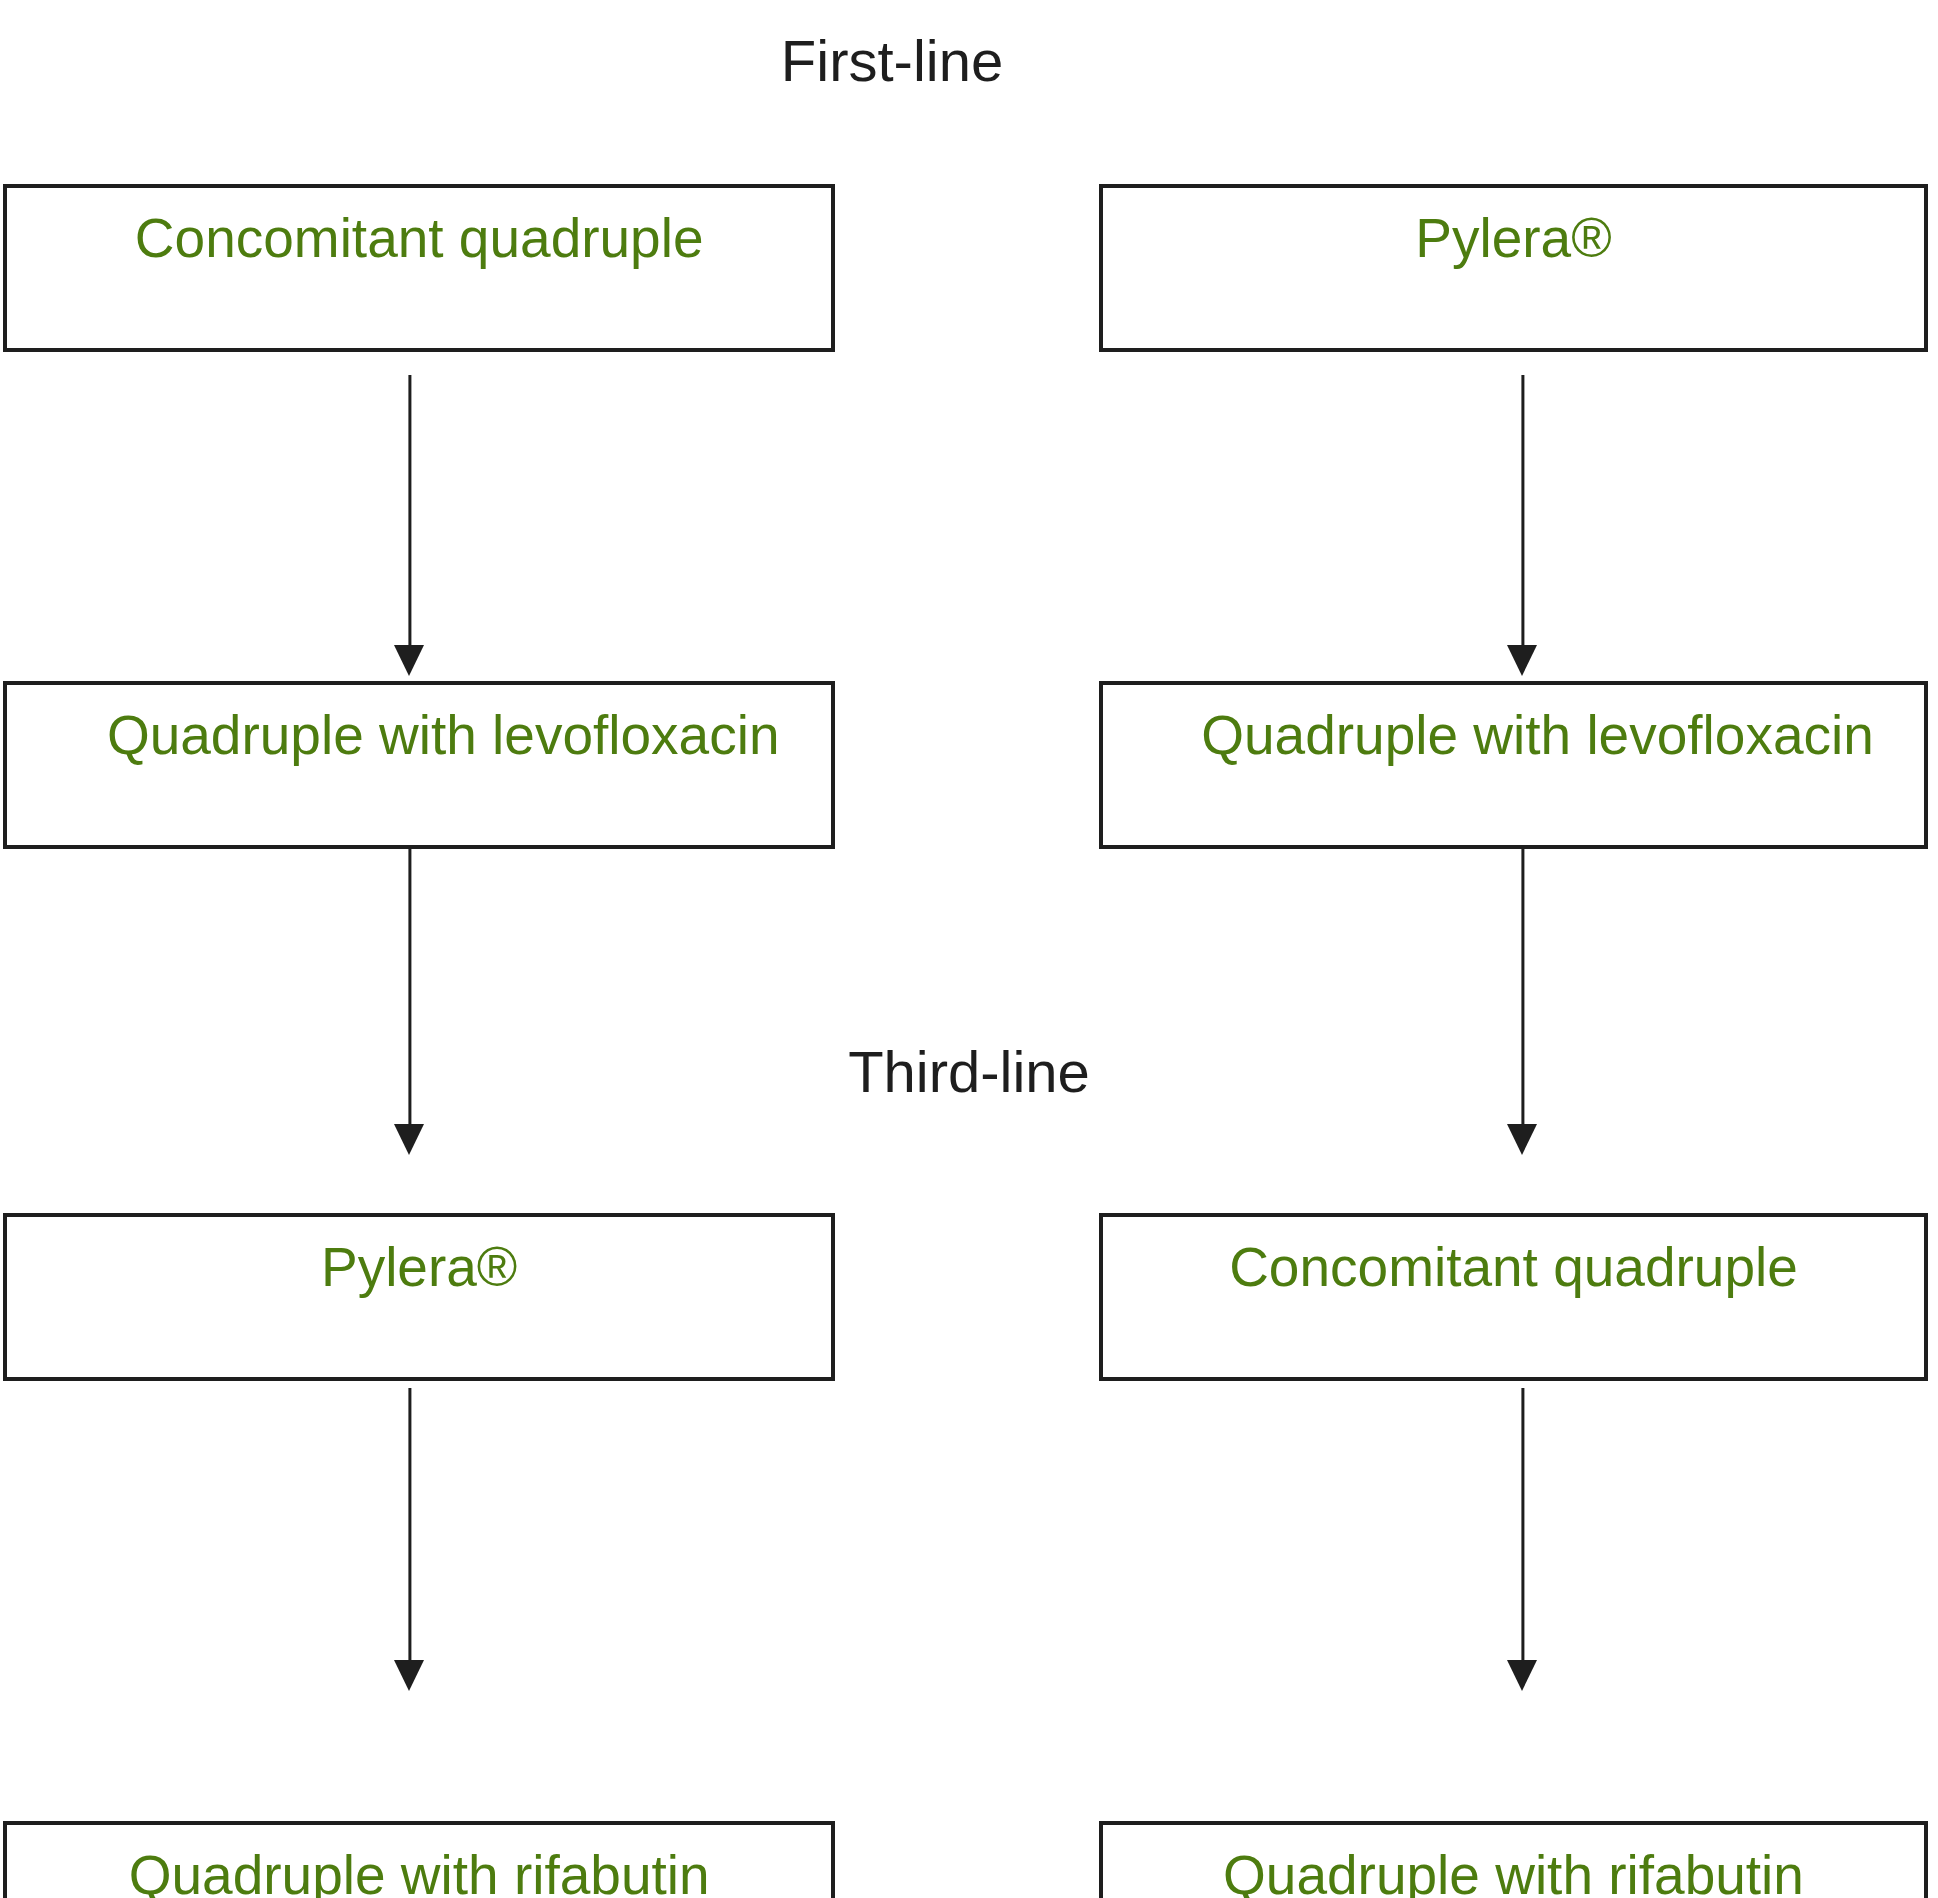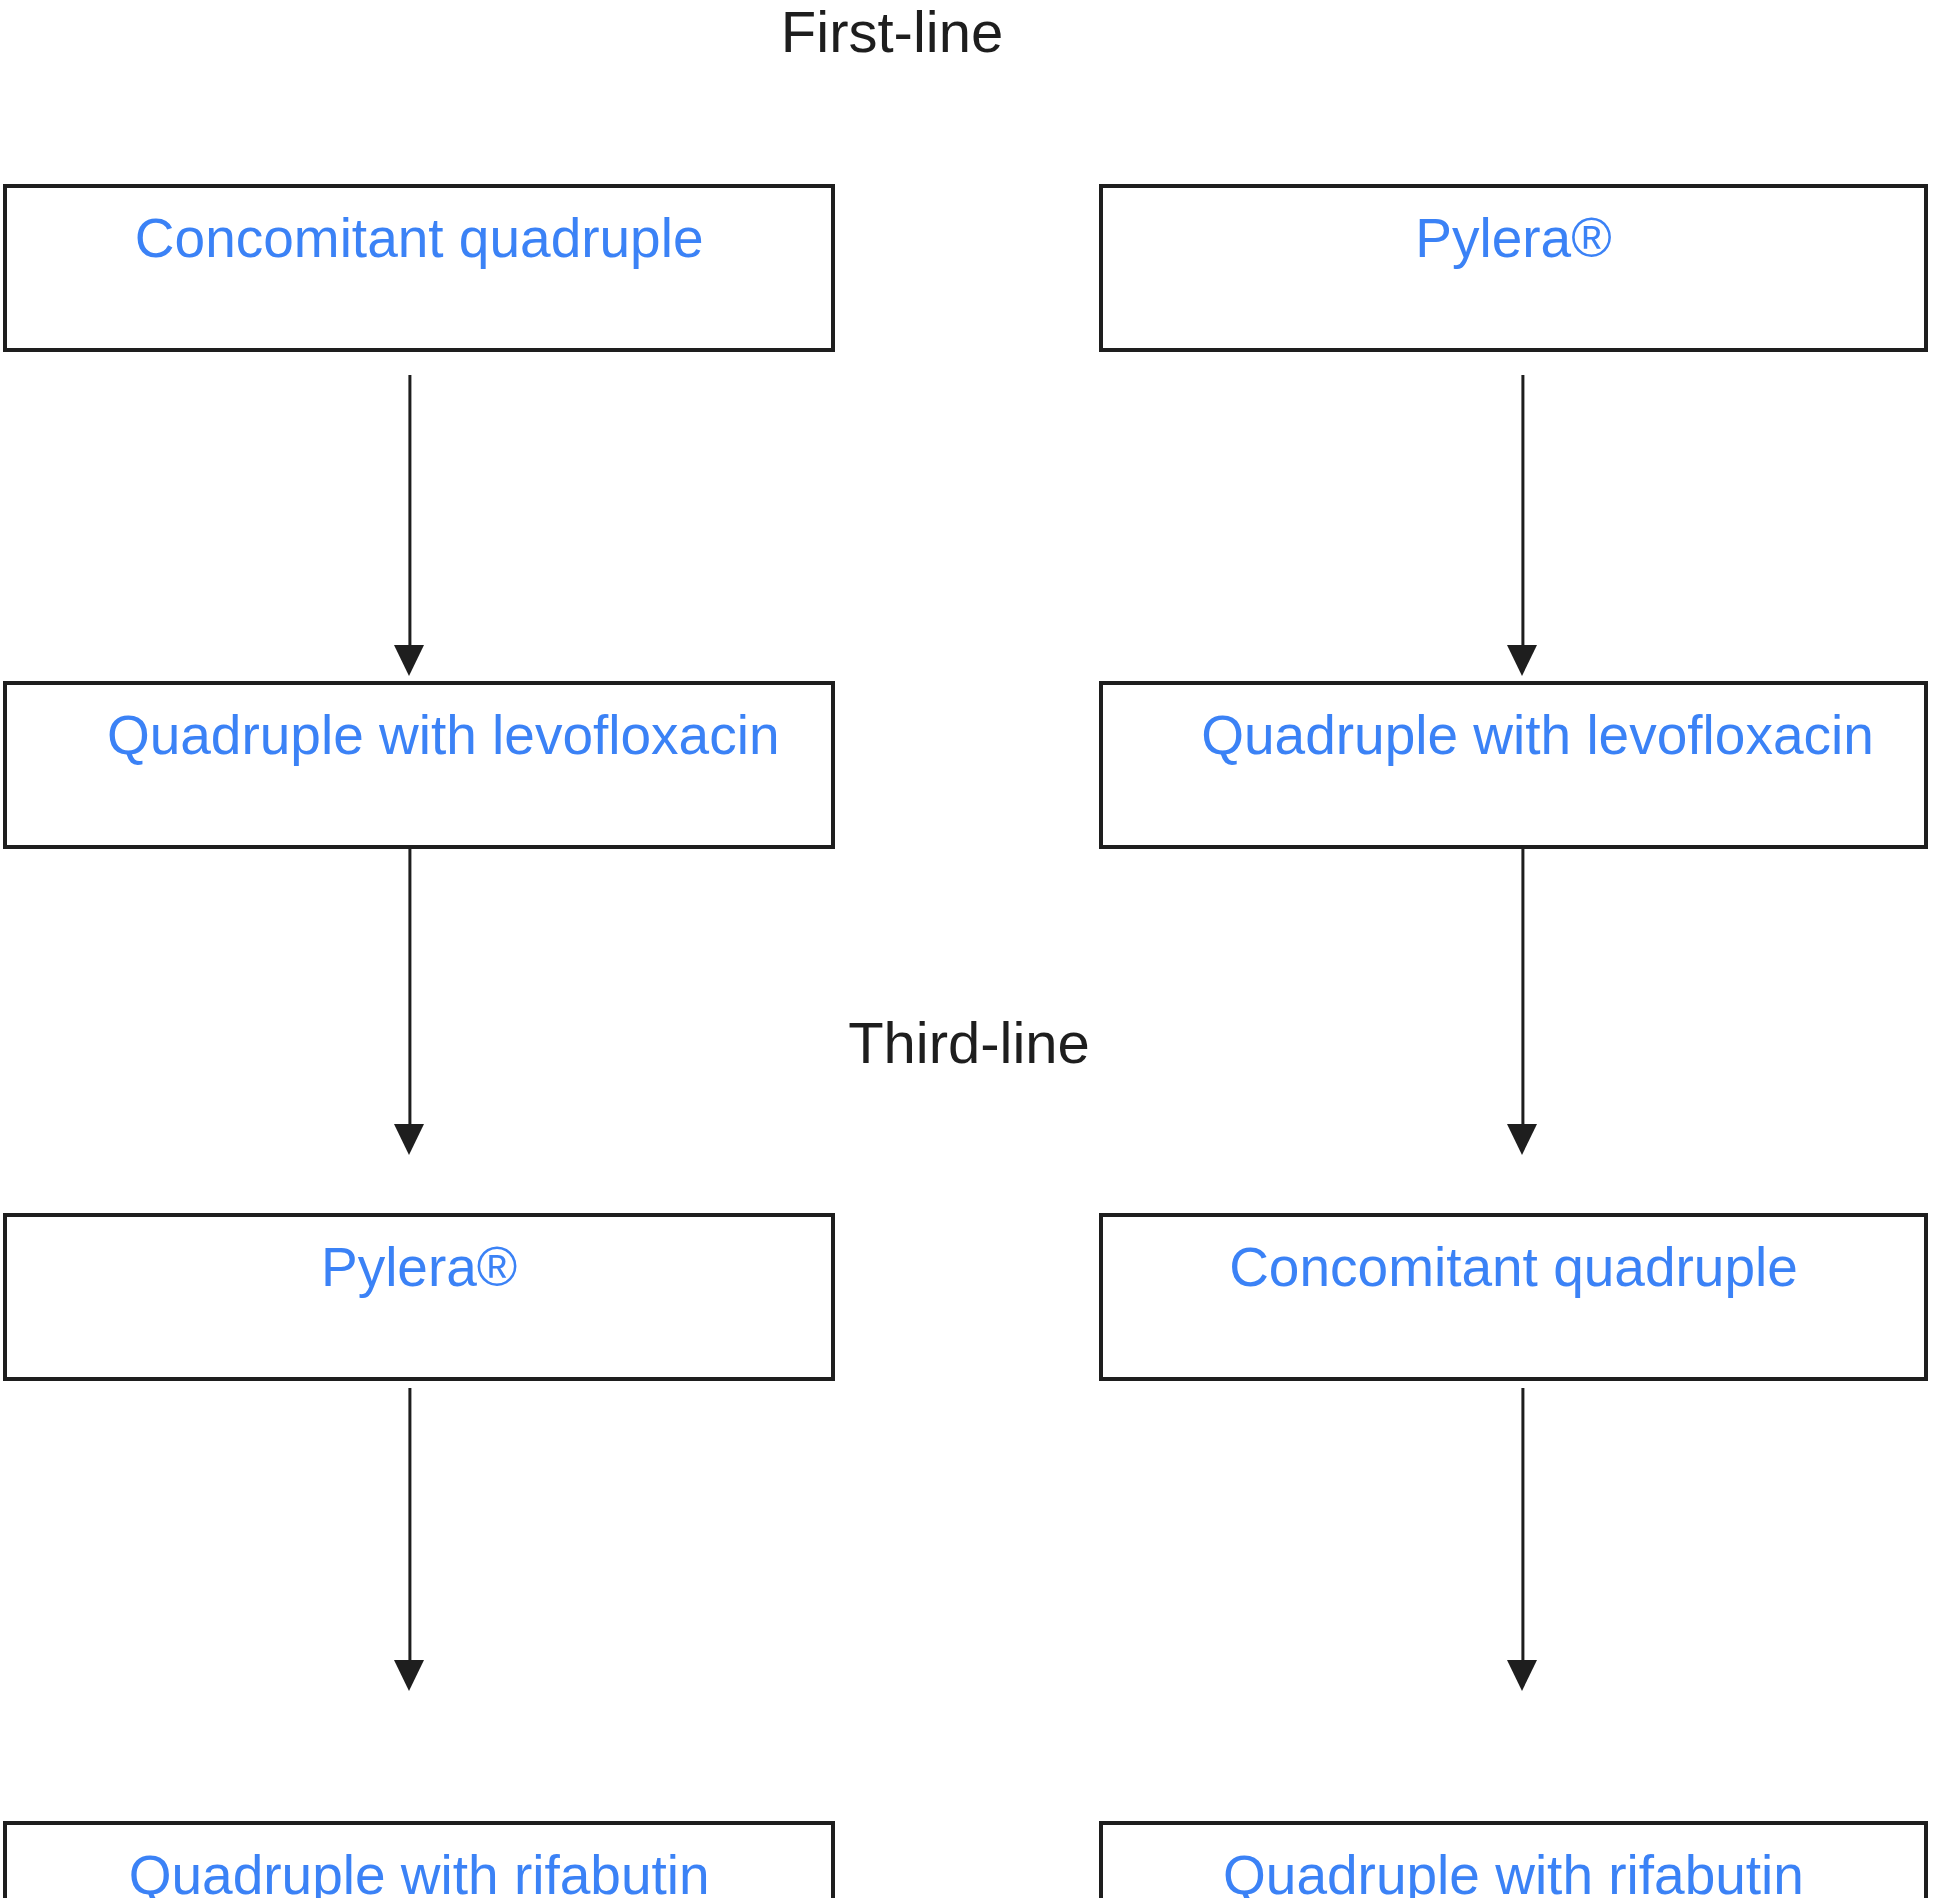--- a/index.html
+++ b/index.html
@@ -15,32 +15,33 @@
     background: #ffffff;
     overflow: hidden;
   }
   .stage-label {
     position: absolute;
     transform: translateX(-50%);
     font-size: 58px;
     line-height: 1.0;
     white-space: nowrap;
     color: #1e1e1e;
+    margin-top: 29px;
   }
   .flow-box {
     position: absolute;
     height: 168px;
     border: 4px solid #1e1e1e;
     background: #ffffff;
     text-align: center;
     padding-top: 22.6px;
     font-size: 55px;
     line-height: 1.0;
     white-space: nowrap;
-    color: #3b82f6;
+    color: #4d7c0f;
   }
   .col-left  { left: 3.2px;    width: 832px; }
   .col-right { left: 1099px; width: 829px; }
   .row-r1 { top: 184px; }
   .row-r2 { top: 681px; padding-left: 48px; }
   .row-r3 { top: 1213px; }
   .row-r4 { top: 1821px; }
   .arrow {
     position: absolute;
     width: 31px;

